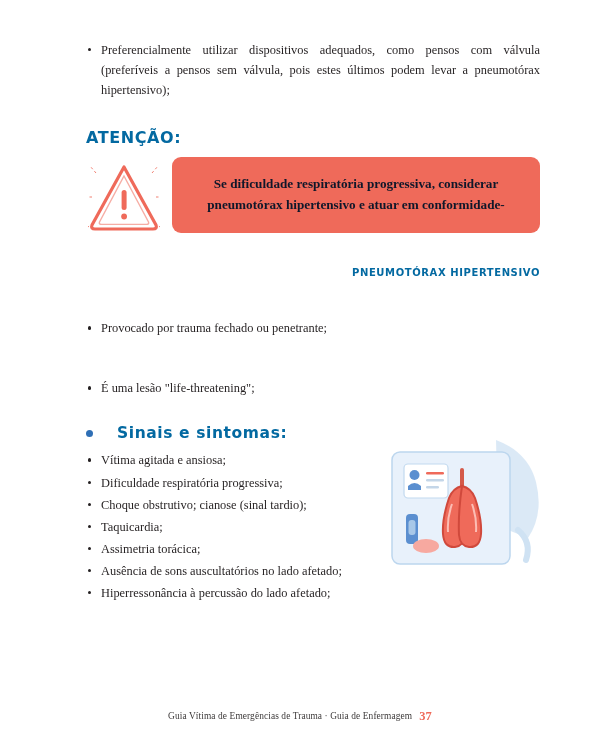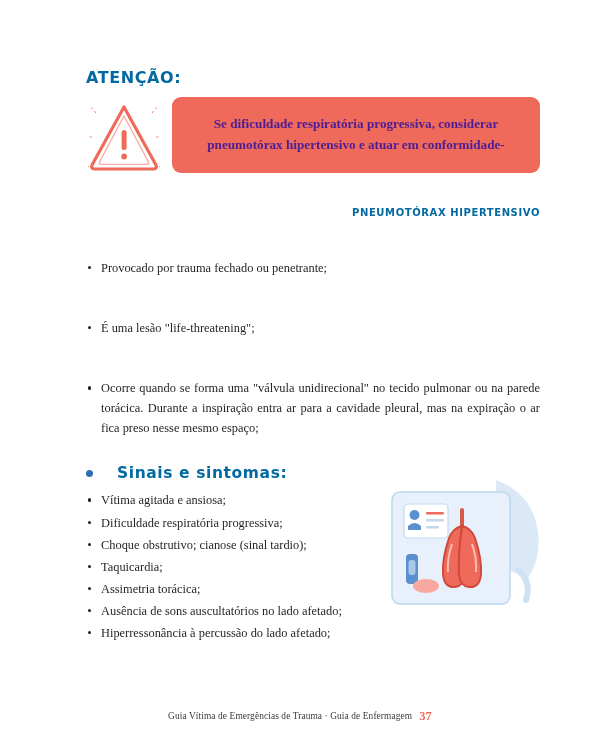--- a/index.html
+++ b/index.html
@@ -102,21 +102,21 @@
   .warn-icon {
     flex: none;
     width: 76px;
     height: 80px;
     position: relative;
   }
   .callout-box {
     flex: 1;
     background: #ef6a5a;
     border-radius: 9px;
-    color: #4c1d95;
+    color: #0f172a;
     text-align: center;
     font-family: "Liberation Serif", serif;
     font-weight: bold;
     font-size: 13.2px;
     line-height: 1.62;
     padding: 14px 18px 16px;
     box-sizing: border-box;
     min-height: 76px;
     display: flex;
     align-items: center;
@@ -172,20 +172,23 @@
     margin-left: 7px;
     vertical-align: -1px;
     font-family: Liberation Serif, serif;
   }
 </style>
 </head>
 <body>
 
 <div class="page">
 
+  <ul class="plain intro-list">
+    <li>Preferencialmente utilizar dispositivos adequados, como pensos com válvula (preferíveis a pensos sem válvula, pois estes últimos podem levar a pneumotórax hipertensivo);</li>
+  </ul>
 
   <div class="head-blue head-atencao">ATENÇÃO:</div>
 
   <div class="callout">
     <div class="warn-icon">
       <svg viewBox="0 0 76 80" width="76" height="80" aria-hidden="true">
 
         <g stroke="#ef6a5a" stroke-width="1" fill="none" stroke-dasharray="2.5,2.5" opacity=".85">
           <path d="M10 16 L4 9"></path>
           <path d="M66 16 L72 9"></path>
@@ -200,21 +203,20 @@
         <circle cx="38.1" cy="59.5" r="2.9" fill="#ef6a5a"></circle>
       </svg>
     </div>
     <div class="callout-box">Se dificuldade respiratória progressiva, considerar pneumotórax hipertensivo e atuar em conformidade-</div>
   </div>
 
   <div class="head-blue head-pneumo">PNEUMOTÓRAX HIPERTENSIVO</div>
   <ul class="plain pneumo-list">
     <li>Provocado por trauma fechado ou penetrante;</li>
     <li style="font-weight:normal">É uma lesão "life-threatening";</li>
-    <li>Ocorre quando se forma uma "válvula unidirecional" no tecido pulmonar ou na parede torácica. Durante a inspiração entra ar para a cavidade pleural, mas na expiração o ar fica preso nesse mesmo espaço;</li>
   </ul>
 
   <div class="head-blue head-sinais">
     <span class="dot"></span>
     <span>Sinais e sintomas:</span>
   </div>
 
   <div class="sintomas-wrap">
     <div class="lungs">
       <svg viewBox="0 0 168 152" width="168" height="152" aria-hidden="true">

